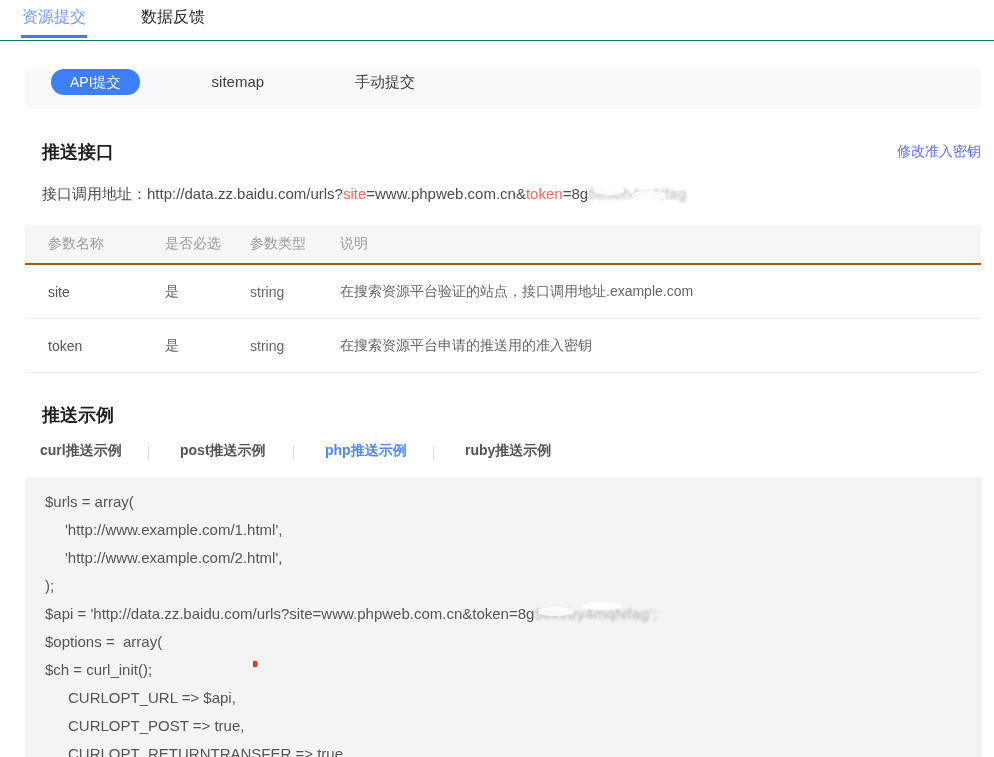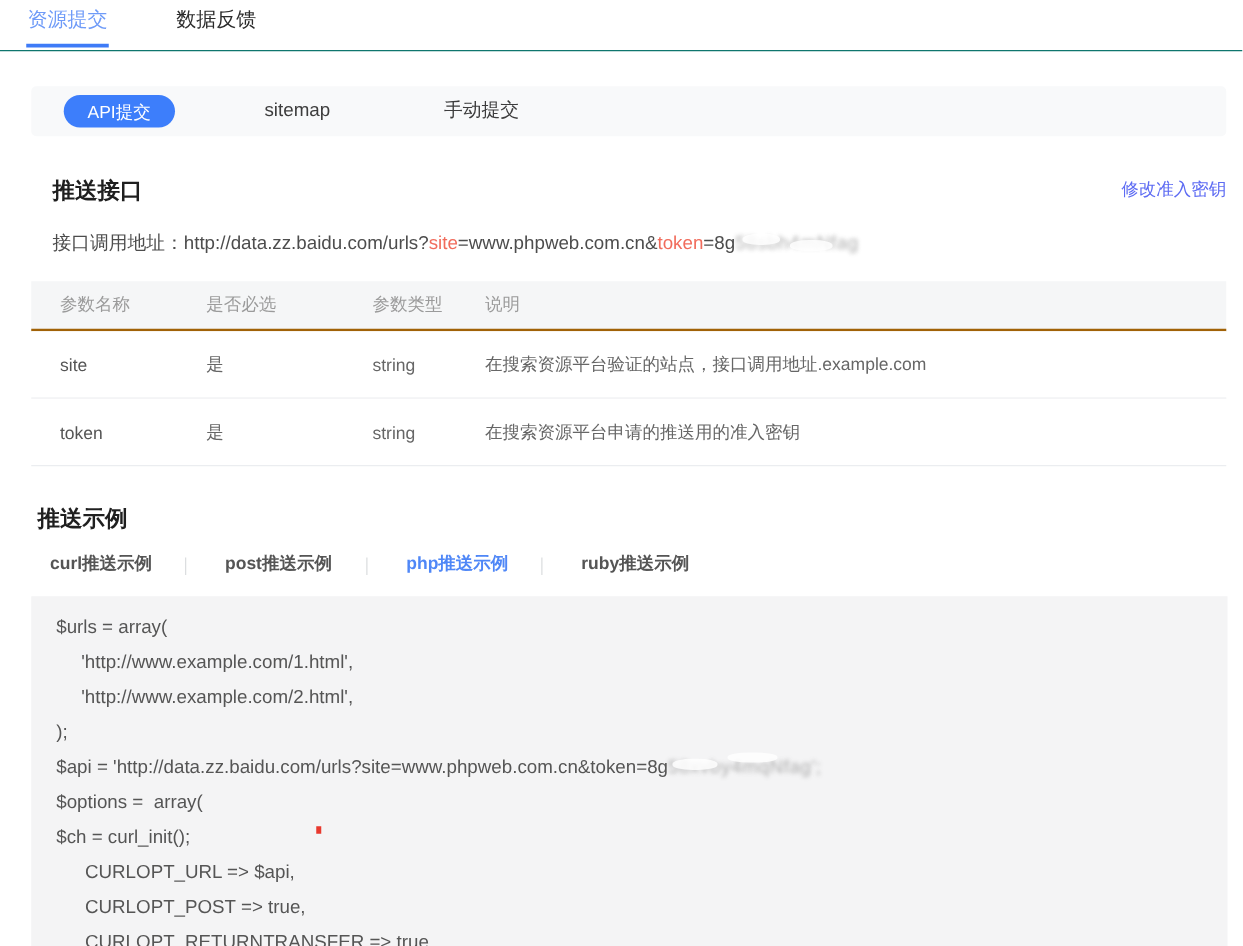--- a/index.html
+++ b/index.html
@@ -39,21 +39,20 @@
   }
 
   
   .pill-strip {
     margin: 28px 0 0 25px;
     width: 956px;
     height: 40px;
     background: #f8f9fa;
     border-radius: 4px;
     display: flex;
-    align-items: center;
     padding-left: 26px;
   }
   .pill {
     border: none;
     background: transparent;
     font-family: inherit;
     font-size: 15px;
     color: #3d3d3d;
     height: 26px;
     line-height: 26px;
@@ -114,25 +113,25 @@
     background: #f5f6f7;
     color: #9b9b9b;
     border-bottom: 2px solid #a16207;
   }
   .tdata {
     height: 54px;
     color: #666;
     border-bottom: 1px solid #ebedf0;
     background: #fff;
   }
-  .c1 { width: 117px; } .c2 { width: 85px; } .c3 { width: 90px; margin-left: 48px; } .c4 { flex: 1; }
+  .c1 { width: 117px; } .c2 { width: 85px; } .c3 { width: 90px; } .c4 { flex: 1; }
   .tdata .c1 { color: #555; }
 
   
-  .examples-title { margin: 30px 0 0 30px; }
+  .examples-title { margin: 30px 0 0 42px; }
   .ex-tabs {
     margin: 15px 0 0 40px;
     display: flex;
     align-items: flex-end;
     font-size: 14px;
     color: #555;
     font-weight: bold;
   }
   .ex-tab { width: 108px; cursor: pointer; }
   .ex-tab.w2 { width: 113px; }

